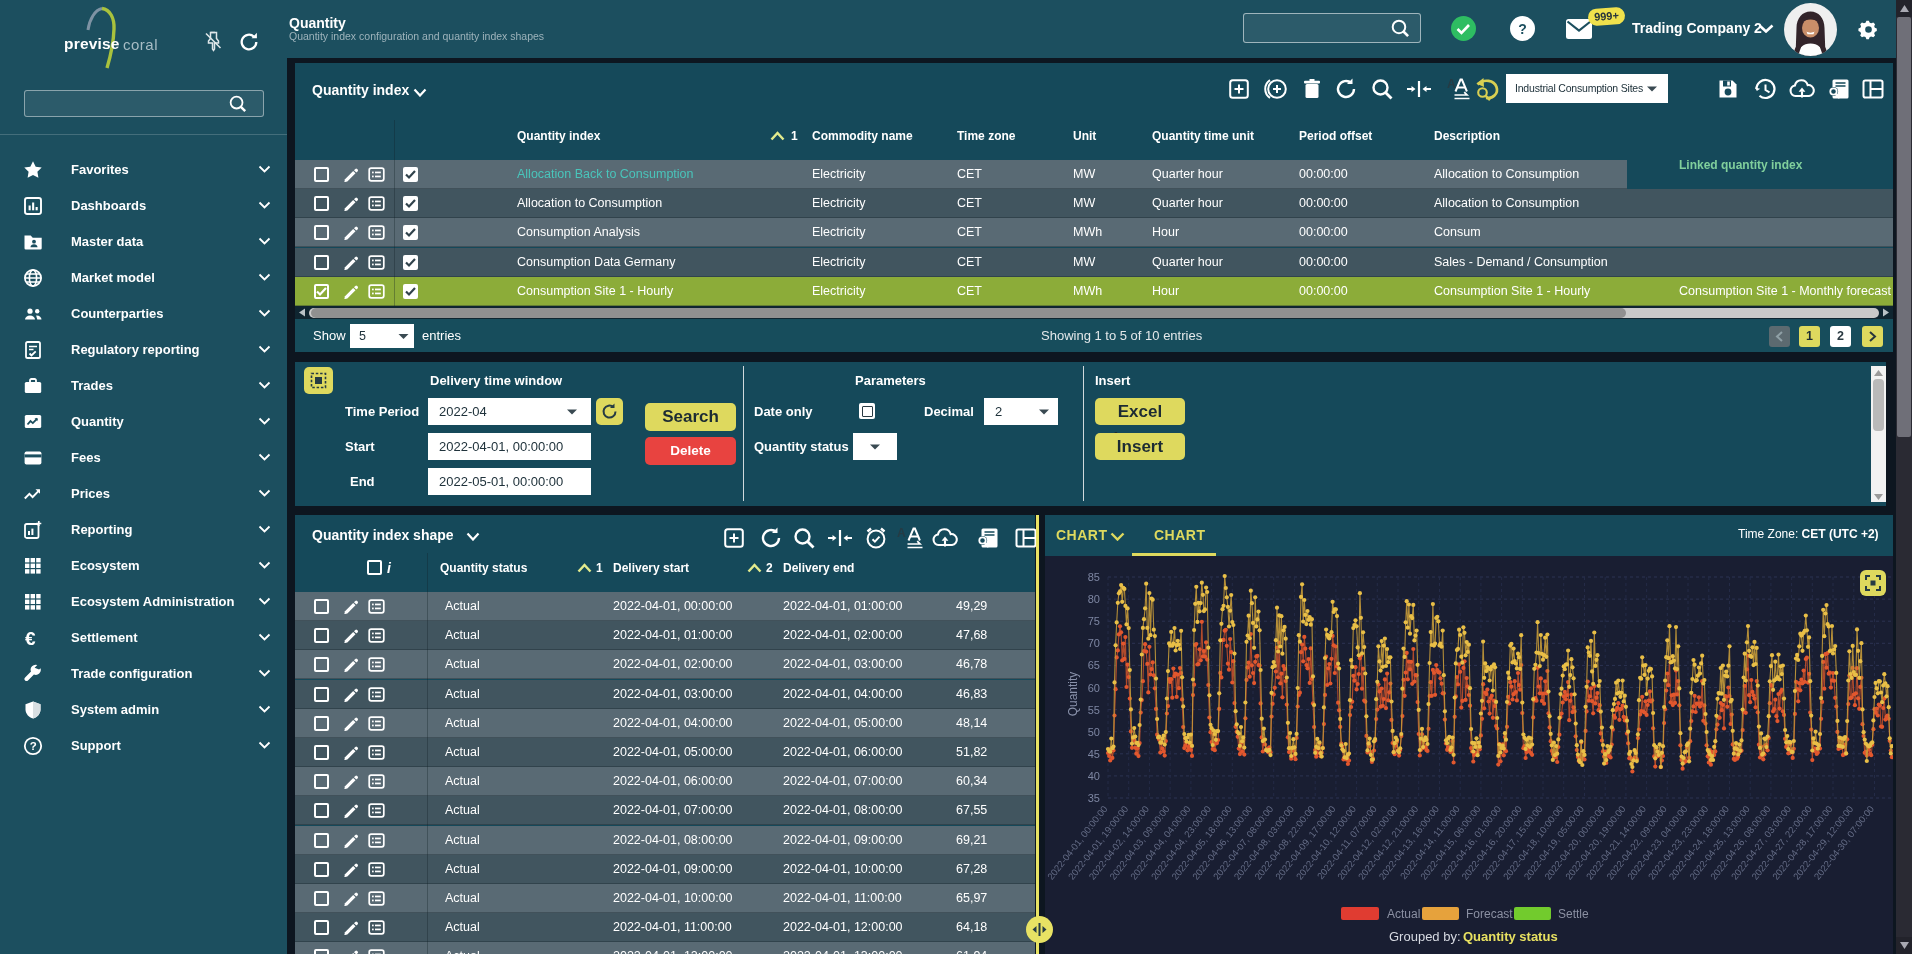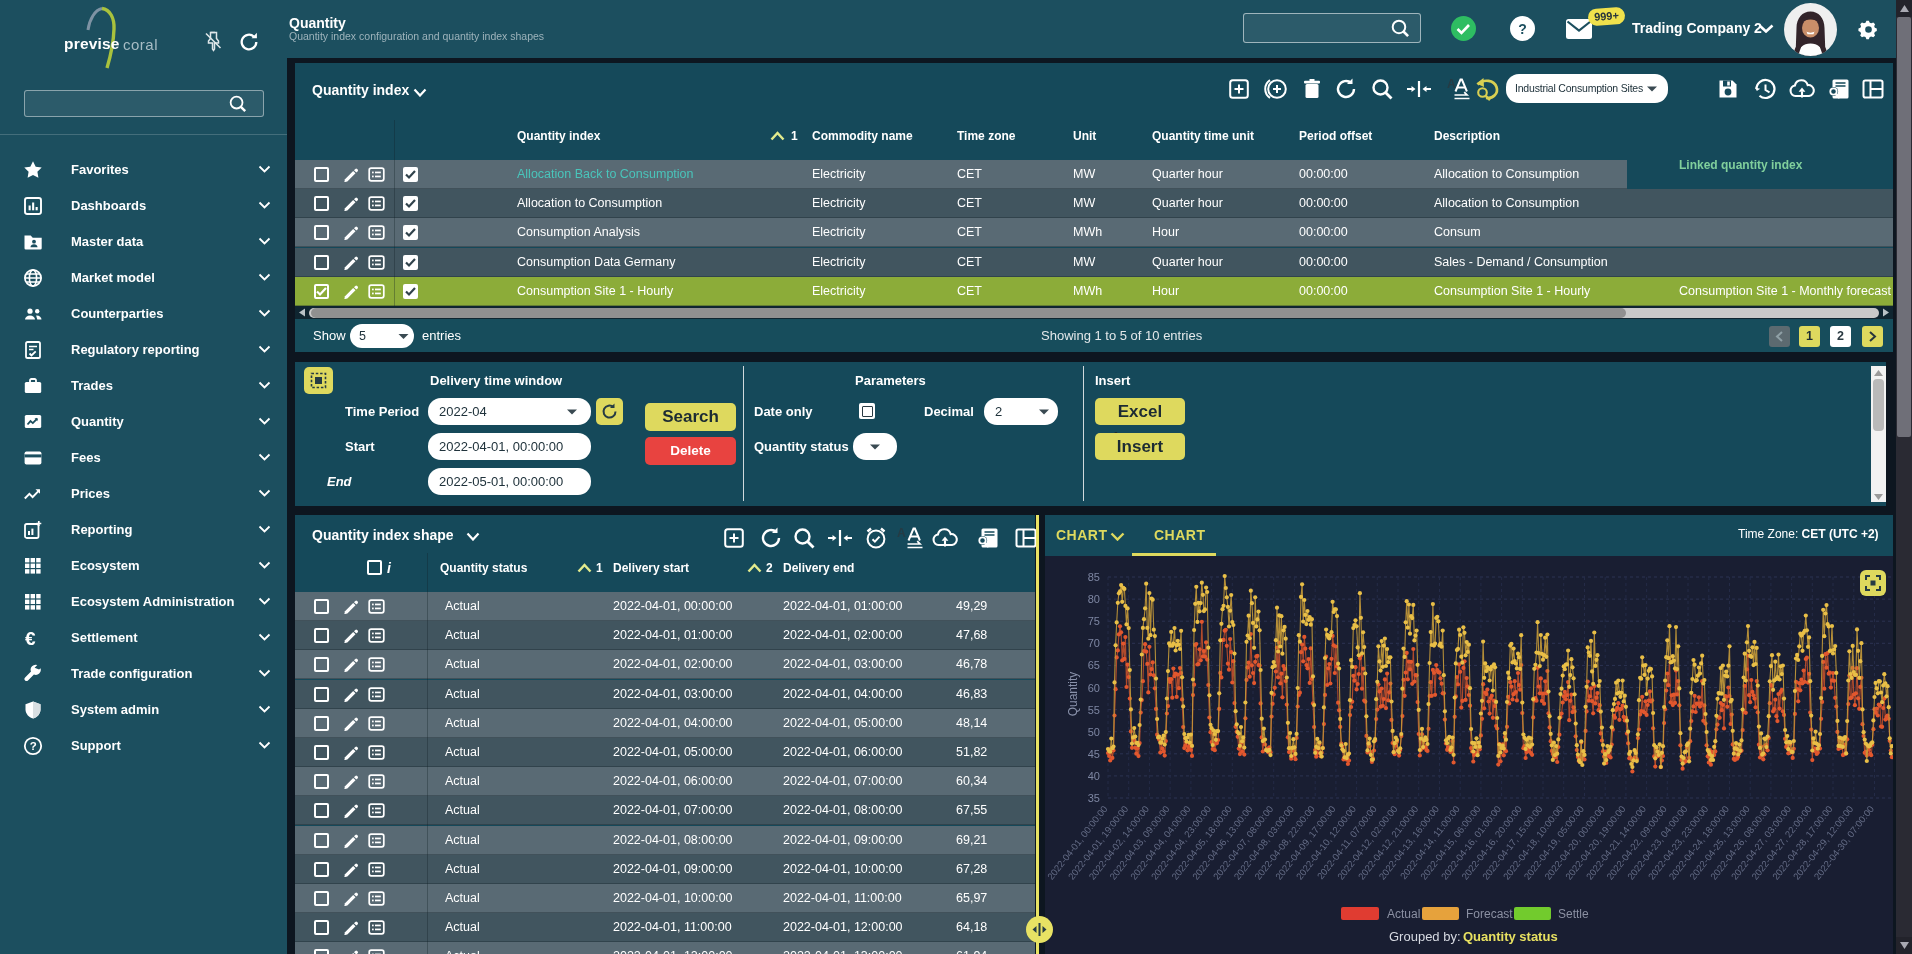--- a/index.html
+++ b/index.html
@@ -33,21 +33,21 @@
 .td{position:absolute;font-size:12.5px;color:#fff;white-space:nowrap;}
 .row{position:absolute;left:0;width:100%;height:29px;}
 .rl{background:#596a74;}
 .rd{background:#41555f;}
 .rg{background:#8cac39;}
 .cb{position:absolute;width:15px;height:15px;border:2px solid #fff;border-radius:2px;}
 .cbw{position:absolute;width:15px;height:15px;background:#fff;border-radius:2px;}
 
 .ybtn{position:absolute;background:#ded95e;border-radius:5px;color:#1c2b33;font-weight:bold;
   font-size:17px;text-align:center;}
-.winput{position:absolute;background:#fff;border-radius:13px;color:#20333c;font-size:13px;}
+.winput{position:absolute;background:#fff;border-radius:0;color:#20333c;font-size:13px;}
 .flabel{position:absolute;font-size:13px;font-weight:bold;color:#fff;white-space:nowrap;}
 
 #pagescroll{position:absolute;left:1896px;top:0;width:16px;height:954px;background:#2a2a33;}
 
 #chartpanel{position:absolute;left:1045px;top:515px;width:848px;height:439px;background:#191e32;}
 #charthead{position:absolute;left:1045px;top:515px;width:848px;height:41px;background:#15495a;}
 .xlab{font-size:9.5px;fill:#646c86;}
 .ylab{font-size:11px;fill:#7d86a2;}
 </style></head><body>
 <div id="root">
@@ -745,21 +745,21 @@
     </div>
     <div class="ybtn" style="left:596px;top:398px;width:27px;height:27px;"></div>
     <div class="abs" style="left:600px;top:402px;">
       <svg class="" style="" width="19" height="19" viewBox="0 0 19 19">
         <path d="M15.5 9.5a6 6 0 1 1-2-4.4" fill="none" stroke="#253b44" stroke-width="2"></path>
         <path d="M14.5 1.5v4.5h-4.5z" fill="#253b44"></path>
       </svg>
     </div>
     <div class="flabel" style="left:345px;top:439px;">Start</div>
     <div class="winput" style="left:428px;top:433px;width:163px;height:27px;line-height:27px;padding-left:11px;">2022-04-01, 00:00:00</div>
-    <div class="flabel" style="left:327px;top:474px;font-style:italic;">End</div>
+    <div class="flabel" style="left:350px;top:474px;">End</div>
     <div class="winput" style="left:428px;top:468px;width:163px;height:27px;line-height:27px;padding-left:11px;">2022-05-01, 00:00:00</div>
     <div class="ybtn" style="left:645px;top:403px;width:91px;height:28px;line-height:28px;">Search</div>
     <div class="abs" style="left:645px;top:437px;width:91px;height:28px;background:#e84340;border-radius:5px;color:#fff;font-weight:bold;font-size:13.5px;text-align:center;line-height:28px;">Delete</div>
     <div class="abs" style="left:743px;top:366px;width:1px;height:135px;background:#cfd8db;"></div>
     <div class="flabel" style="left:855px;top:373px;">Parameters</div>
     <div class="flabel" style="left:754px;top:404px;">Date only</div>
     <div class="abs" style="left:859px;top:403px;width:16px;height:16px;background:#fff;border-radius:2px;"></div>
     <div class="abs" style="left:861.5px;top:405.5px;width:11px;height:11px;background:#15495a;border-radius:1px;background:#fff;border:1.6px solid #2a3a42;"></div>
     <div class="flabel" style="left:924px;top:404px;">Decimal</div>
     <div class="winput" style="left:984px;top:398px;width:74px;height:27px;line-height:27px;padding-left:11px;">2</div>

